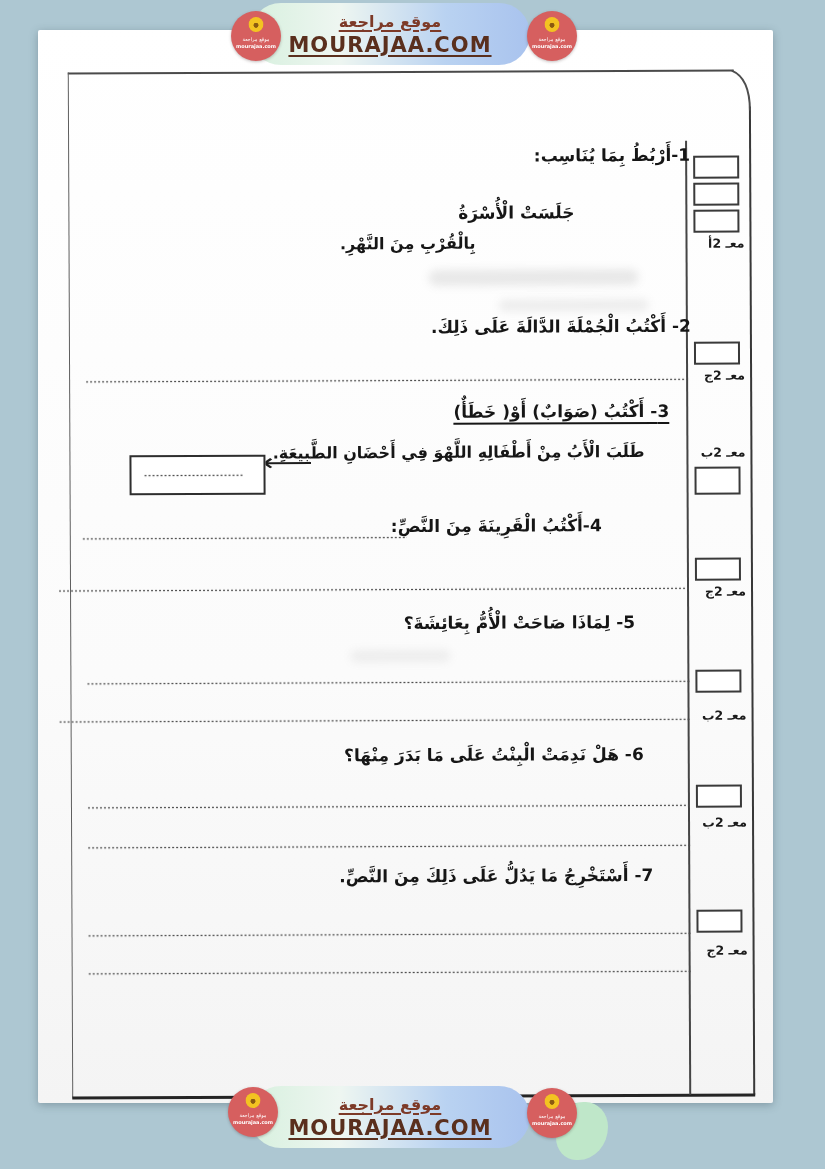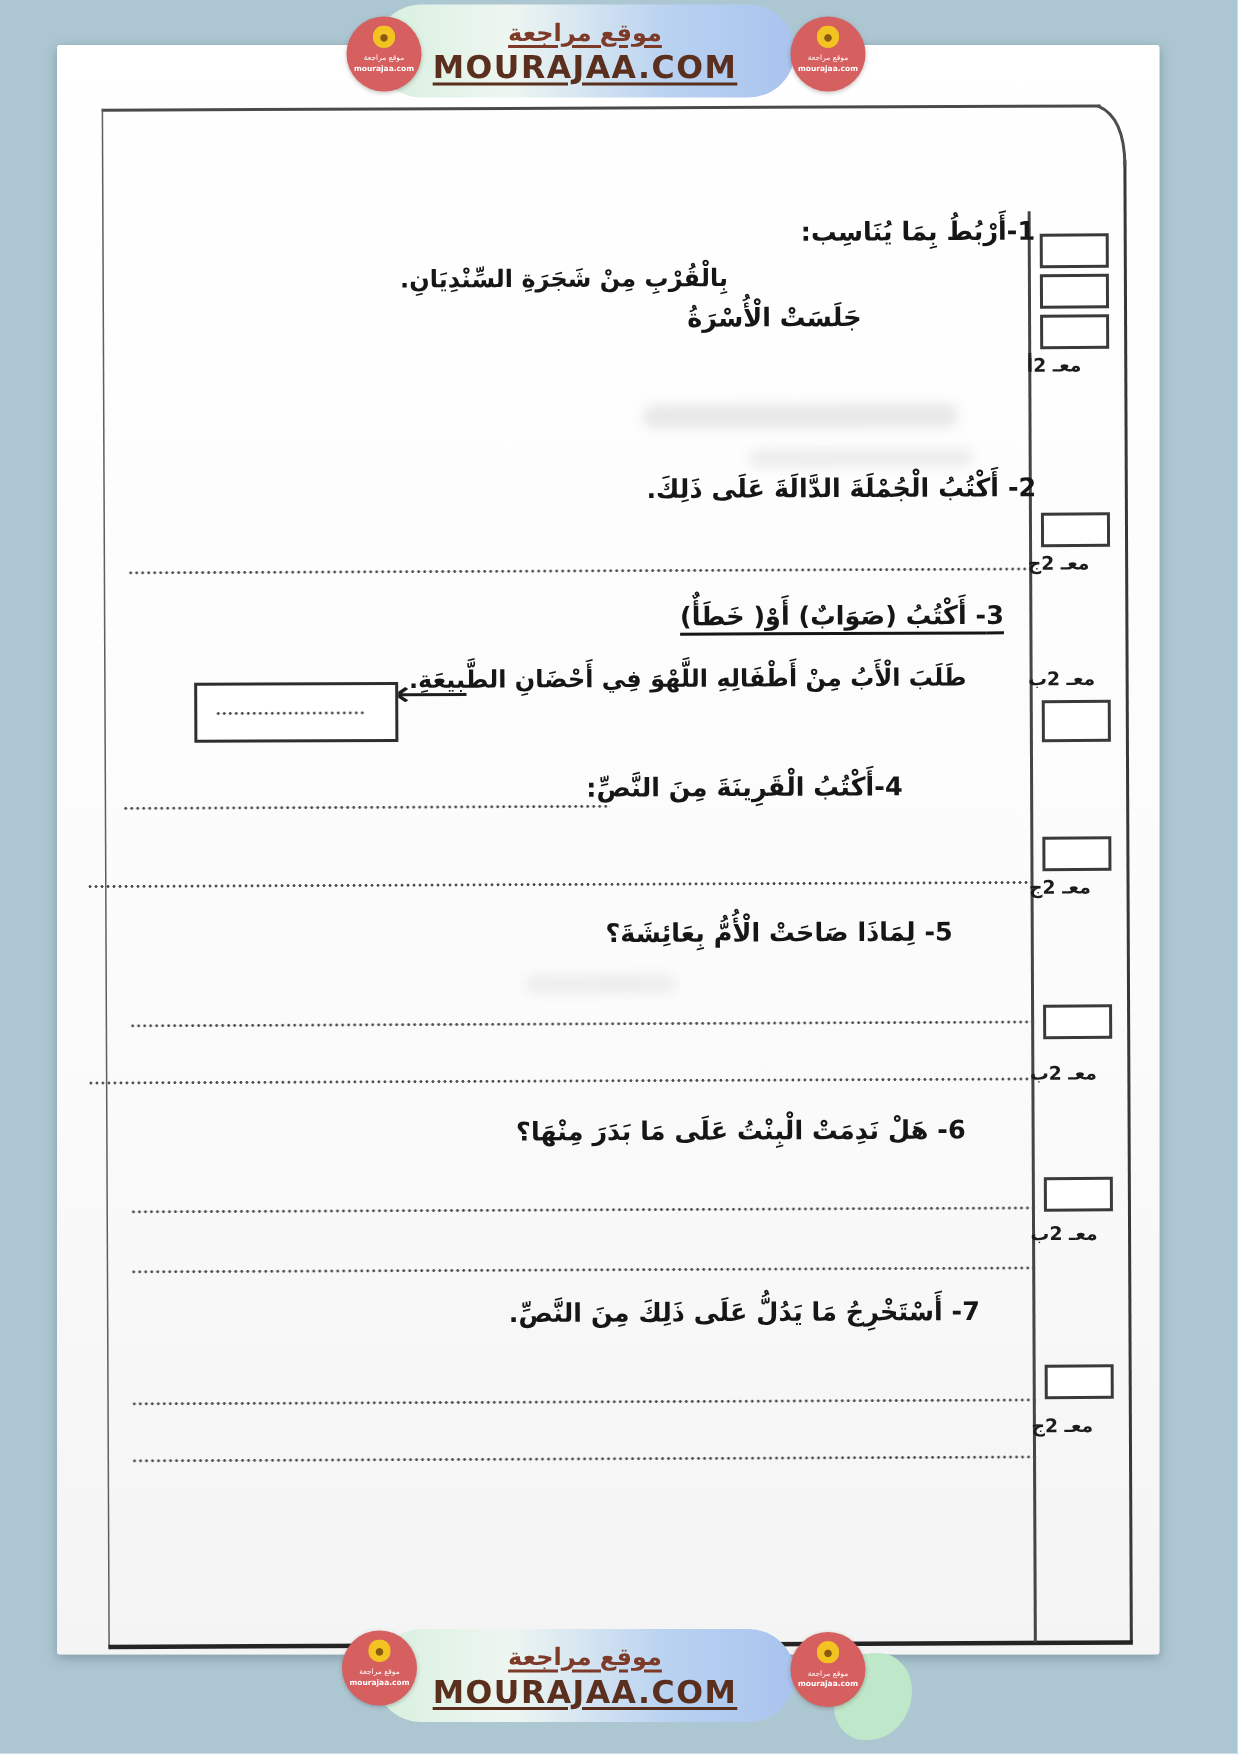--- a/index.html
+++ b/index.html
@@ -35,21 +35,21 @@
 
   
   .ansbox{position:absolute;left:130px;top:454px;width:132px;height:36px;
           border:2px solid #2e2e2e;background:#fff;}
   .ansbox .dotted{left:12px;top:17px;width:100px;}
   .arrow{position:absolute;left:262px;top:448px;font-size:24px;color:#1d1d1d;
          transform:scaleX(1.5);transform-origin:left center;}
 
   
   .mbox{position:absolute;left:695px;width:42px;height:19px;border:2px solid #3a3a3a;background:#fff;}
-  .crit{position:absolute;left:686px;width:60px;direction:rtl;text-align:left;
+  .crit{position:absolute;left:686px;width:60px;direction:rtl;text-align:right;
         font-size:12.5px;font-weight:700;color:#1c1c1c;white-space:nowrap;}
 
   
   .smudge{position:absolute;background:#8a8a8a;filter:blur(4px);border-radius:8px;}
 
   
   .pill{position:absolute;left:250px;width:280px;height:62px;border-radius:32px;z-index:4;
         background:linear-gradient(90deg,#d7f0de 0%,#eef6f1 32%,#b9d2f1 70%,#a9c3ee 100%);
         display:flex;flex-direction:column;align-items:center;justify-content:center;gap:2px;}
   .pill .t1{font-size:16px;font-weight:700;color:#7d3a28;text-decoration:underline;
@@ -83,21 +83,21 @@
     <svg class="fold" width="22" height="44" viewBox="0 0 22 44">
       <path d="M1 2 C 13 7, 19 20, 19 42" fill="none" stroke="#4e4e4e" stroke-width="2"></path>
     </svg>
 
     <div class="smudge" style="left:430px;top:270px;width:210px;height:16px;opacity:.18;"></div>
     <div class="smudge" style="left:500px;top:300px;width:150px;height:12px;opacity:.14;"></div>
     <div class="smudge" style="left:350px;top:650px;width:100px;height:12px;opacity:.12;"></div>
 
     <div class="ar qh" style="left:402px;top:146px;width:290px;">1-أَرْبُطُ بِمَا يُنَاسِب:</div>
     <div class="ar qh" style="left:476px;top:203px;width:100px;text-align:left;">جَلَسَتْ الْأُسْرَةُ</div>
-    <div class="ar opt" style="left:282px;top:176px;width:205px;">بِالْقُرْبِ مِنْ شَجَرَةِ السِّنْدِيَانِ.</div>
+    <div class="ar opt" style="left:272px;top:234px;width:205px;margin-right:10px;">بِالْقُرْبِ مِنَ النَّهْرِ.</div>
 
     <div class="ar qh" style="left:402px;top:317px;width:290px;">2- أَكْتُبُ الْجُمْلَةَ الدَّالَةَ عَلَى ذَلِكَ.</div>
     <div class="dotted" style="left:86px;top:379px;width:602px;"></div>
 
     <div class="ar qh u" style="left:380px;top:402px;width:290px;">3- أَكْتُبُ (صَوَابٌ) أَوْ( خَطَأٌ)</div>
     <div class="ar" style="left:300px;top:443px;width:345px;font-size:16px;">طَلَبَ الْأَبُ مِنْ أَطْفَالِهِ اللَّهْوَ فِي أَحْضَانِ الطَّبِيعَةِ.</div>
     <div class="arrow">⟵</div>
     <div class="ansbox">
       <div class="dotted"></div>
     </div>

